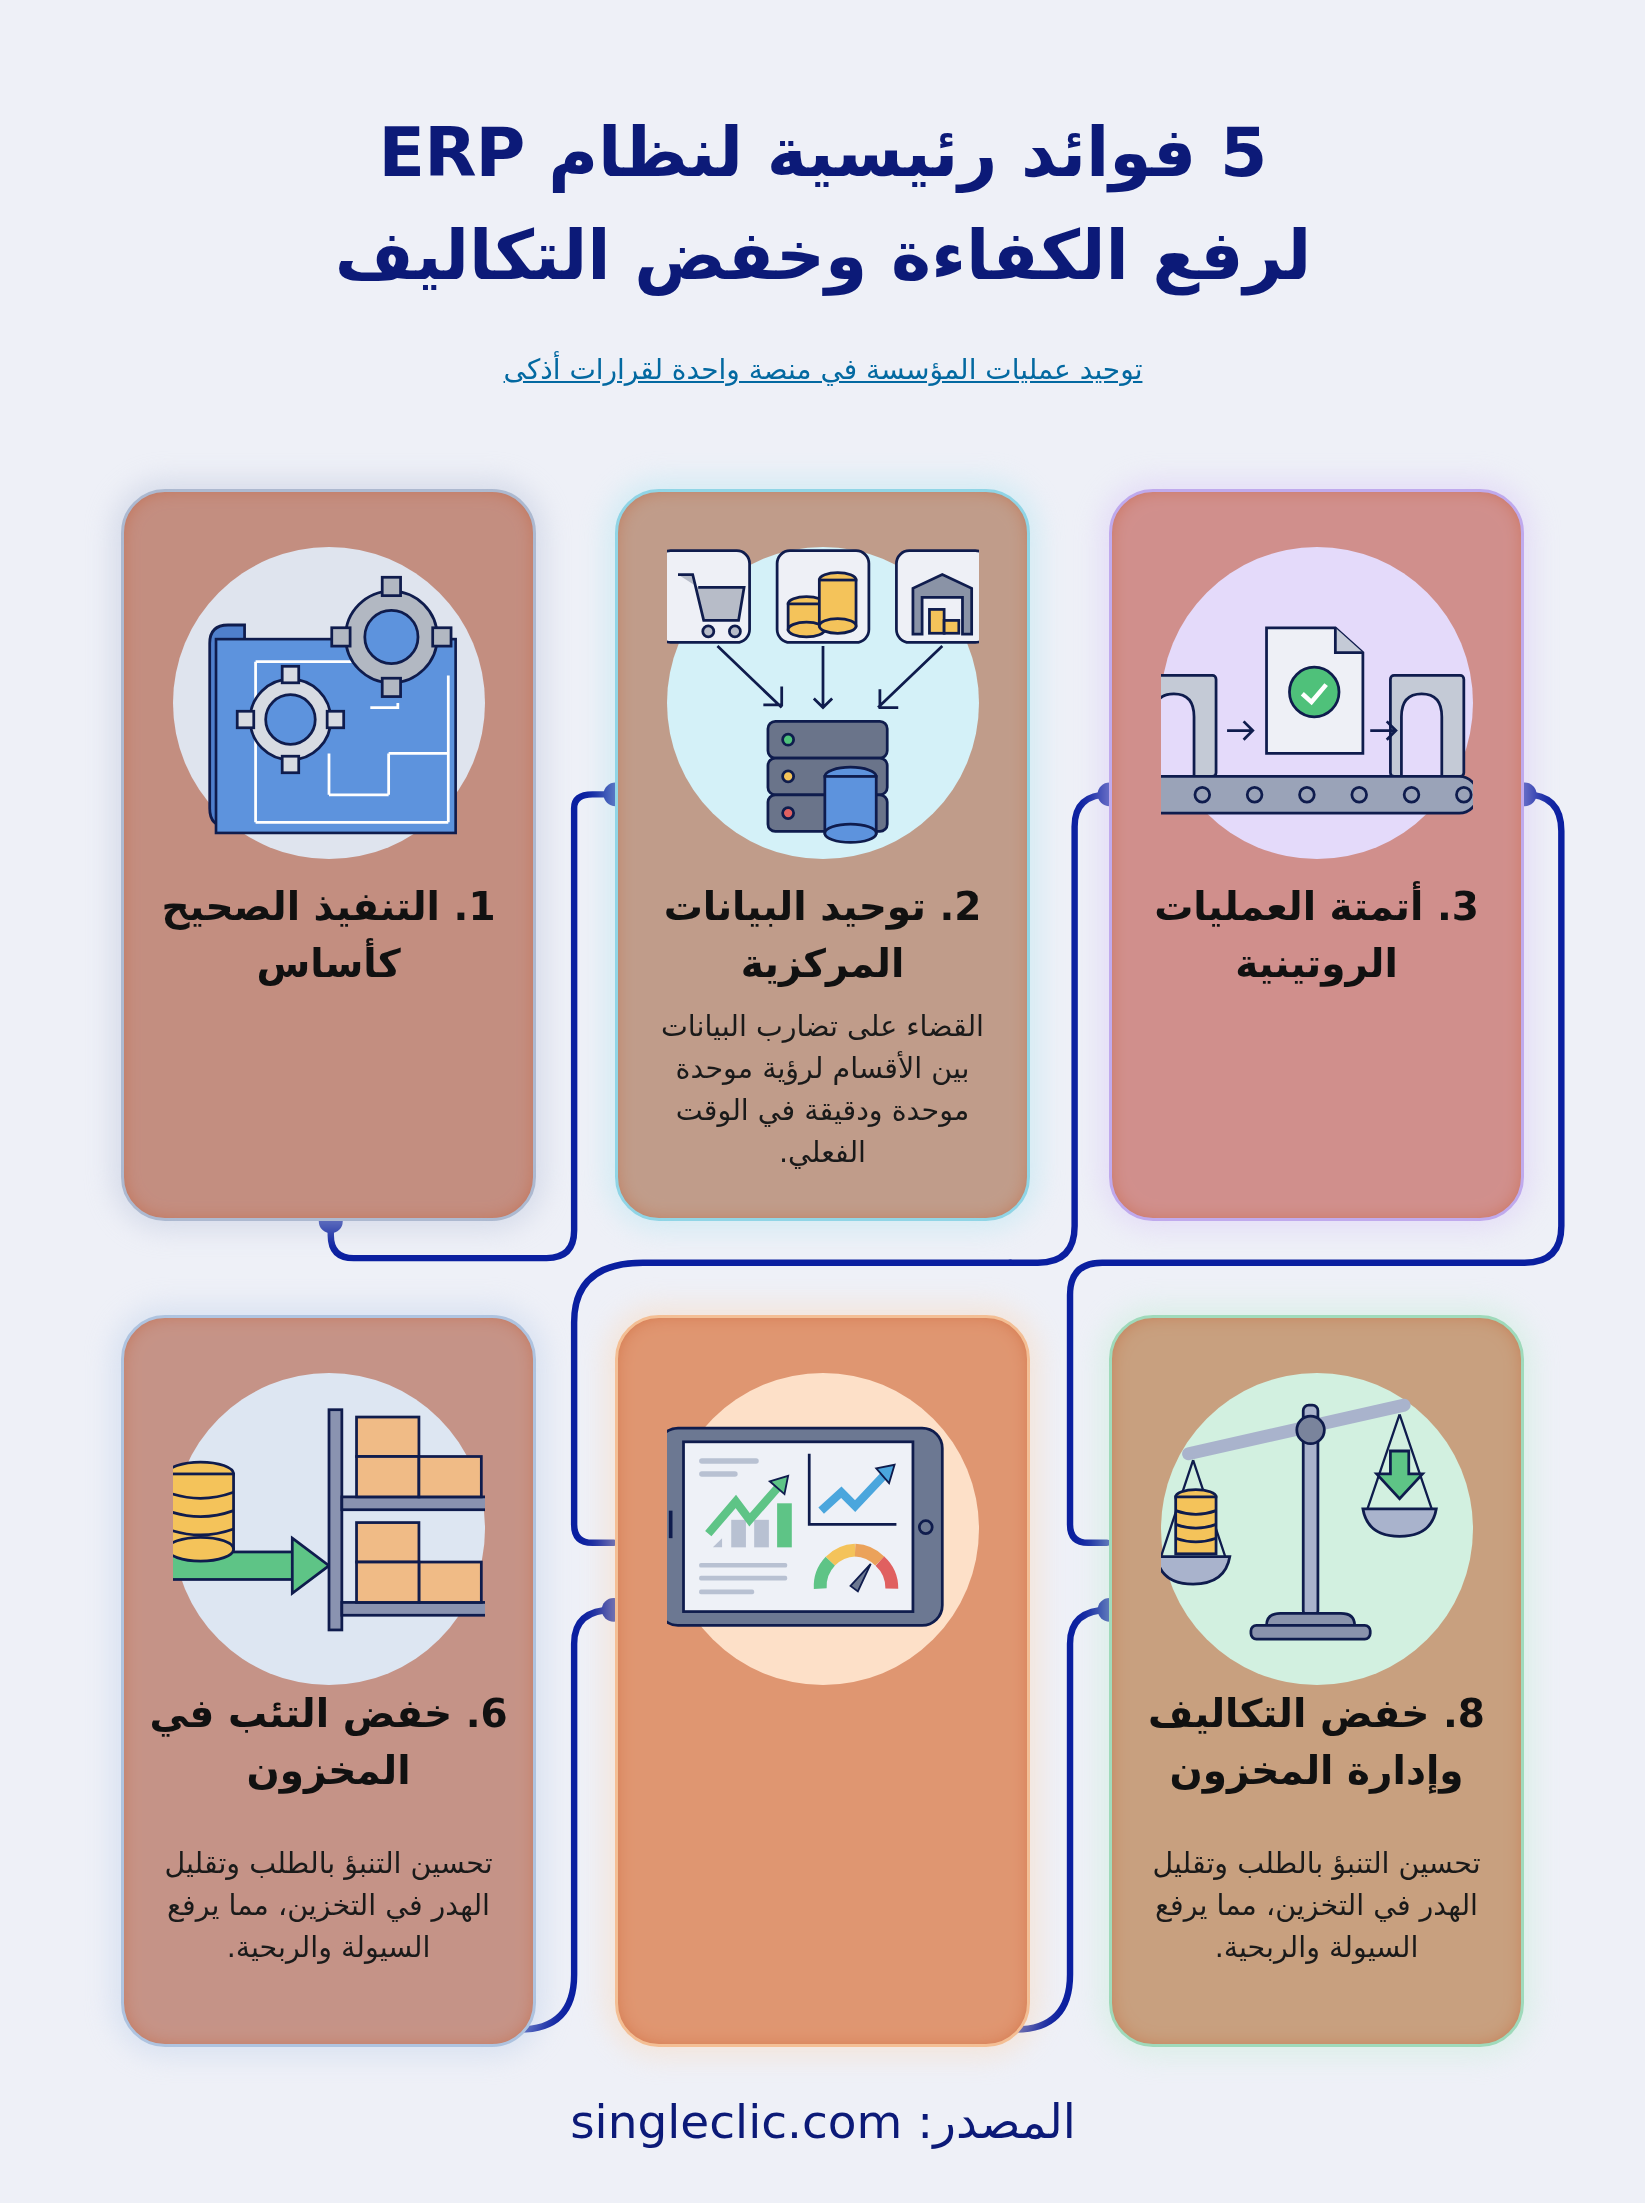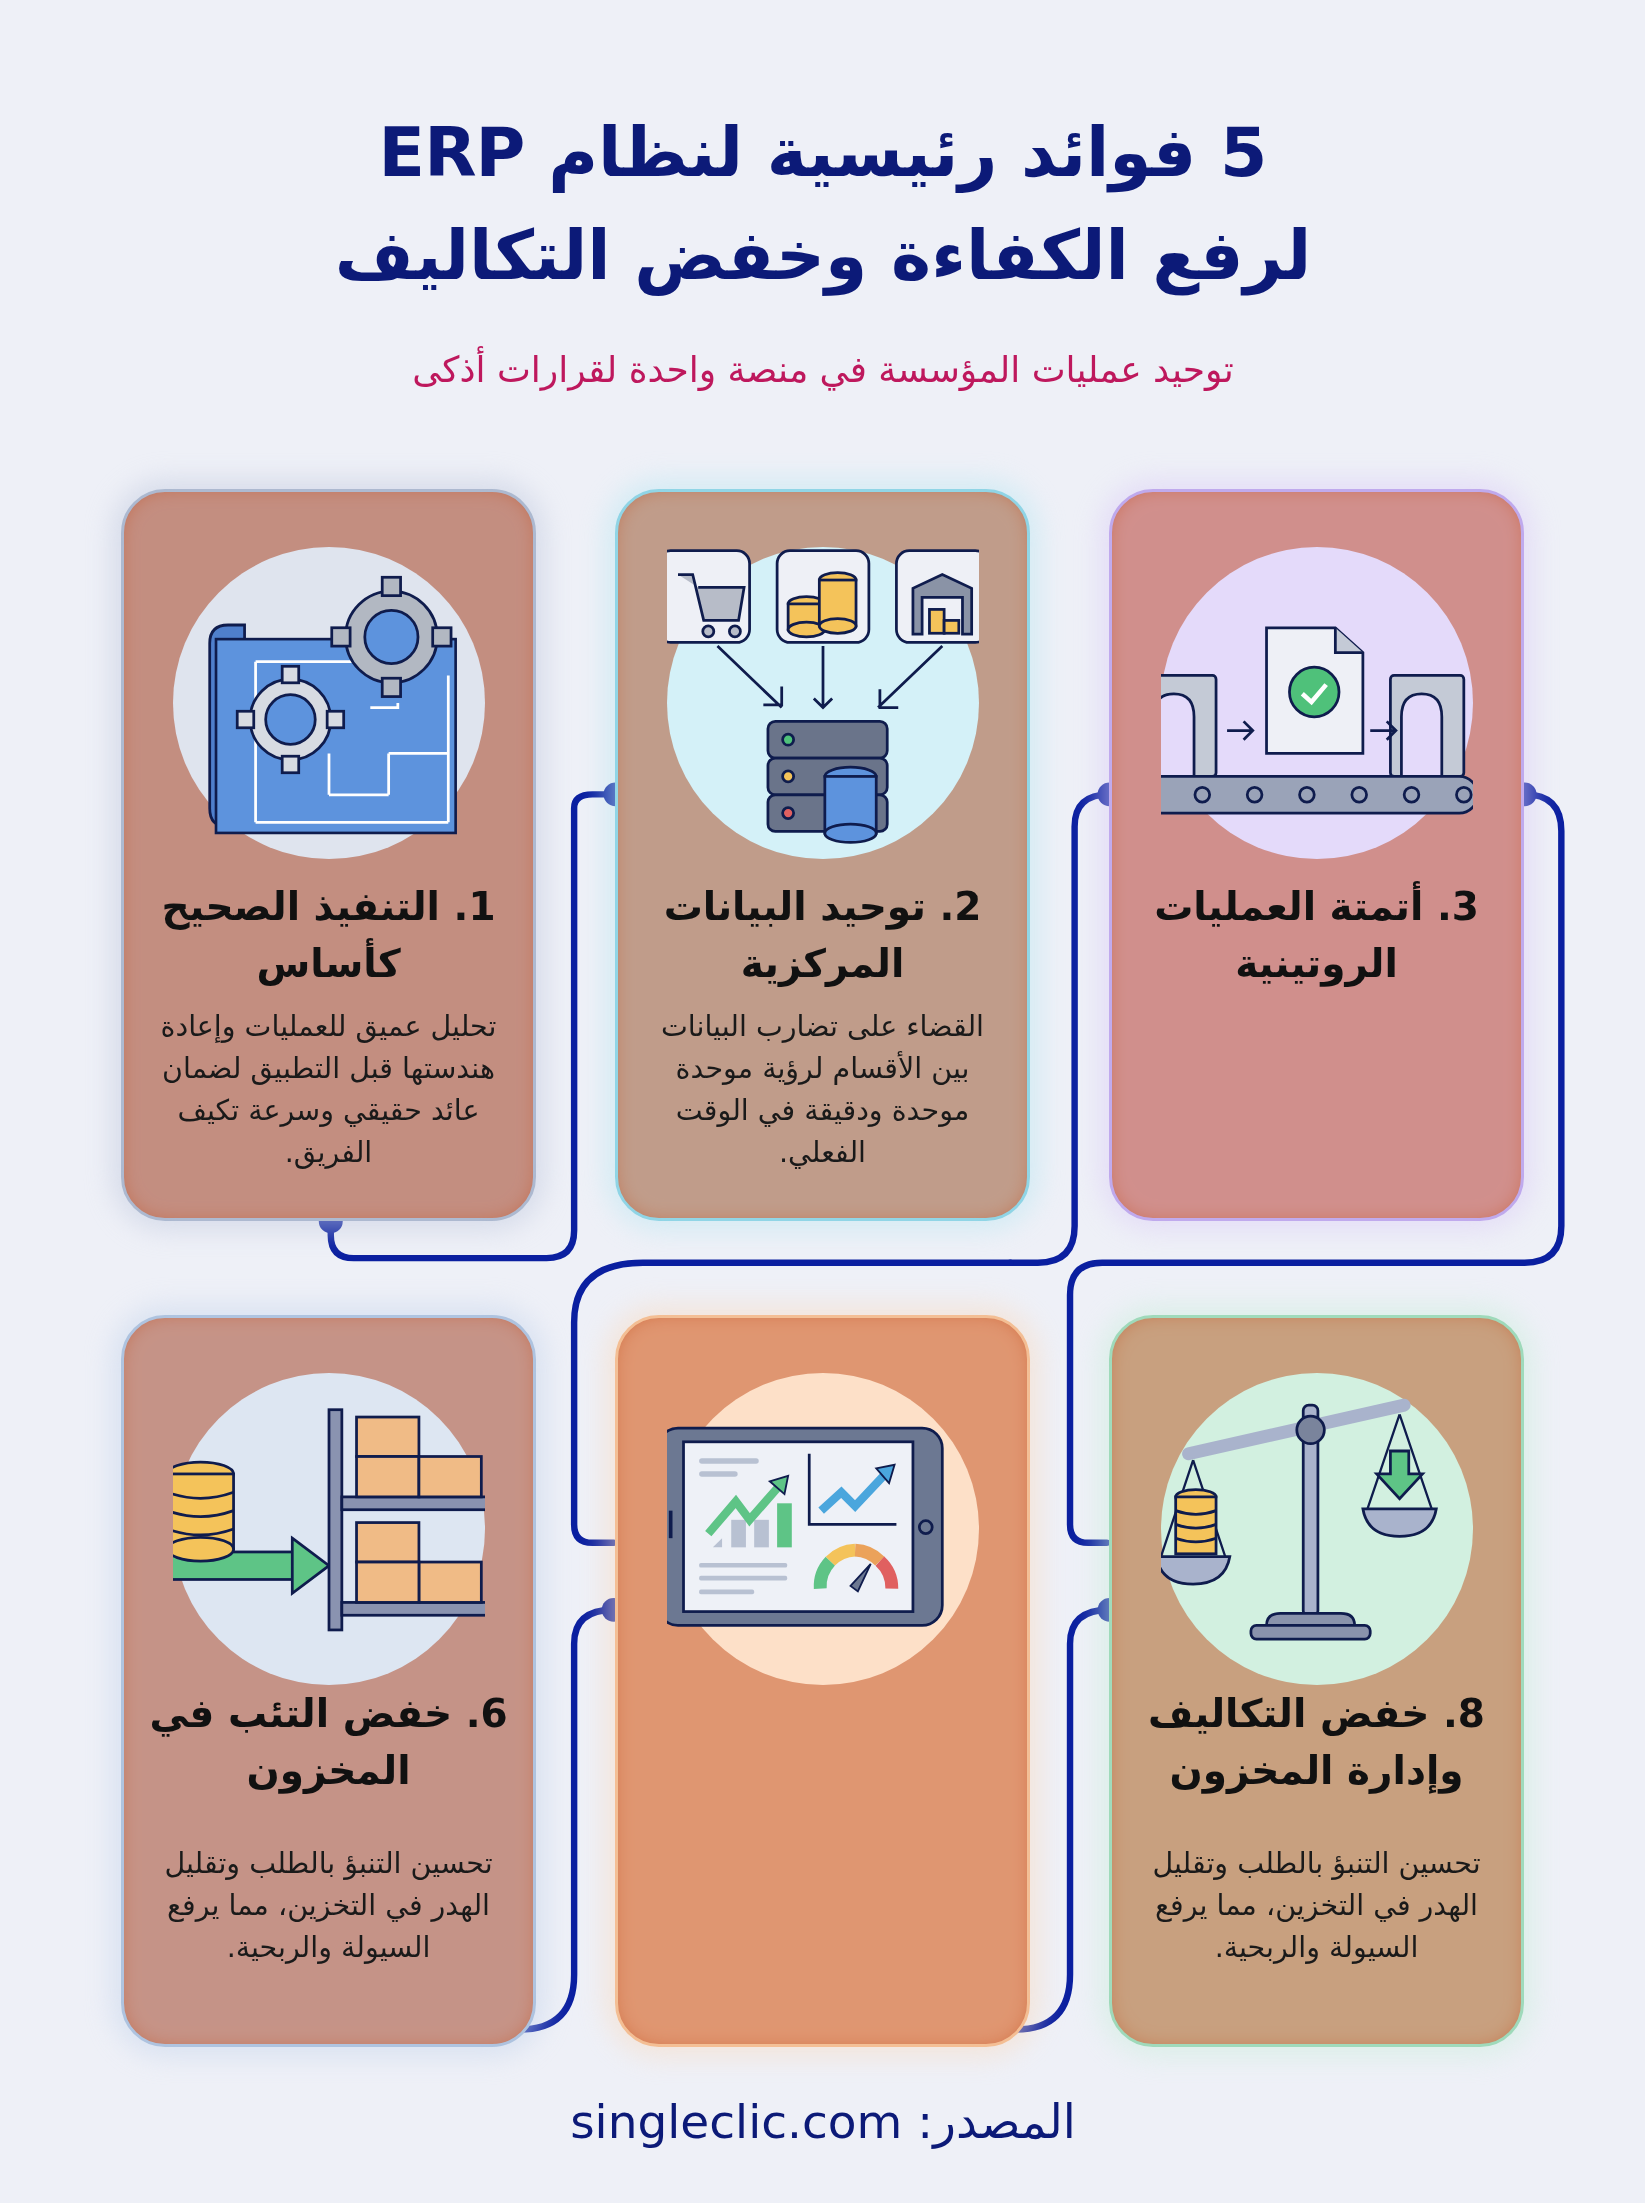--- a/index.html
+++ b/index.html
@@ -16,23 +16,24 @@
   .header { position: absolute; left: 0; right: 0; top: 101px; text-align: center; }
   .title {
     color: #0c1a78;
     font-weight: bold;
     font-size: 68px;
     line-height: 103px;
     letter-spacing: -0.9px;
   }
   .subtitle {
     margin-top: 37px;
-    font-size: 36px;
-    color: #be185d;
+    font-size: 28px;
+    color: #0369a1;
     line-height: 51px;
+    text-decoration: underline;
   }
 
   
   svg.connectors { position: absolute; left: 0; top: 0; width: 1646px; height: 2204px; z-index: 1; }
 
   .card {
     position: absolute;
     width: 415px;
     height: 732px;
     background: #c2410c;
@@ -160,21 +161,20 @@
             <rect x="-10" y="-65" width="20" height="20"></rect>
               <rect x="-10" y="45" width="20" height="20"></rect>
             <rect x="-65" y="-10" width="20" height="20"></rect>
               <rect x="45" y="-10" width="20" height="20"></rect>
           </g>
           <circle r="29" fill="#5d93dd" stroke="#0f1c4d" stroke-width="3"></circle>
         </g>
       </svg>
     </div>
     <div class="card-title">1. التنفيذ الصحيح كأساس</div>
-    <div class="card-body">تحليل عميق للعمليات وإعادة هندستها قبل التطبيق لضمان عائد حقيقي وسرعة تكيف الفريق.</div>
   </div>
 
   <div class="card" style="left:615px; top:489px; border-color:#6cc6dc;">
     <div class="halo" style="background:#bfe8f2;"></div>
     <div class="icon-wrap">
       <div class="icon-bg" style="background:#d4f1f8;"></div>
       <svg viewBox="0 0 340 340">
         <g stroke="#0f1c4d" stroke-width="3">
           <rect x="-10" y="4" width="100" height="100" rx="14" fill="#eef0f6"></rect>
           <rect x="120" y="4" width="100" height="100" rx="14" fill="#eef0f6"></rect>

